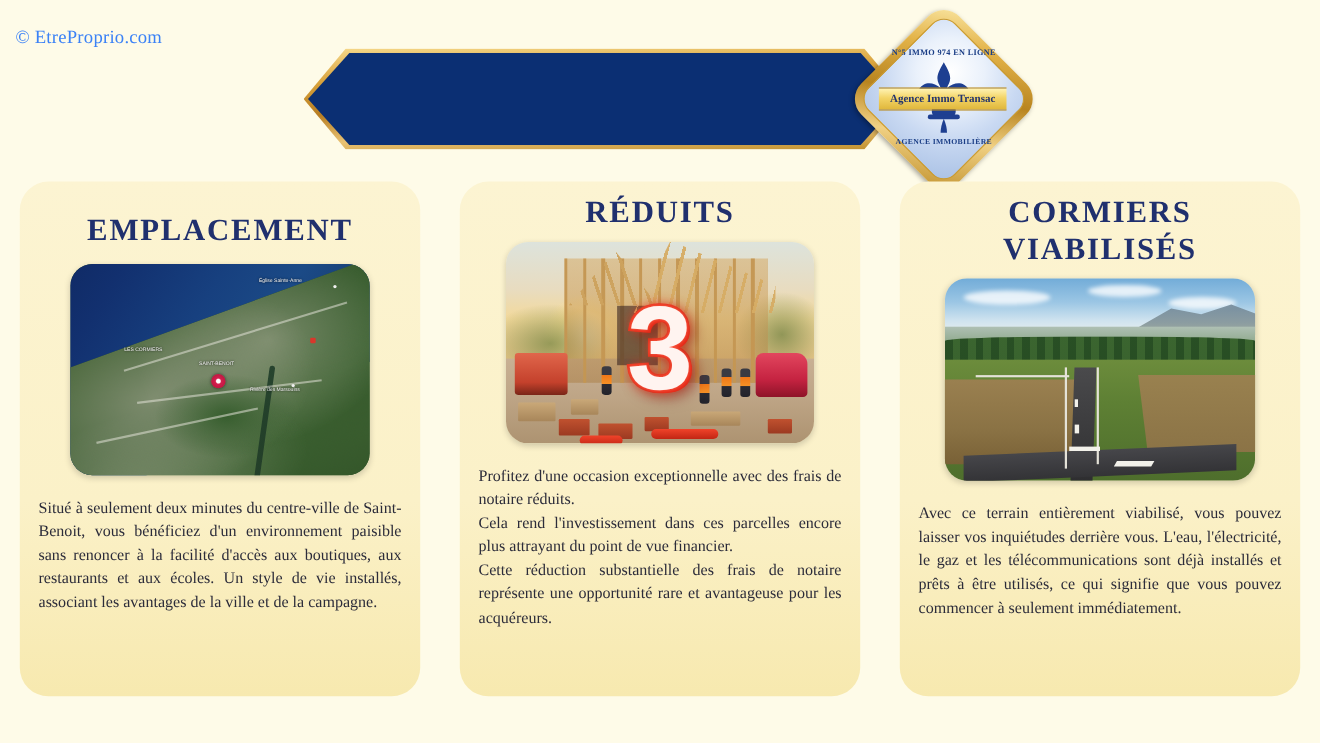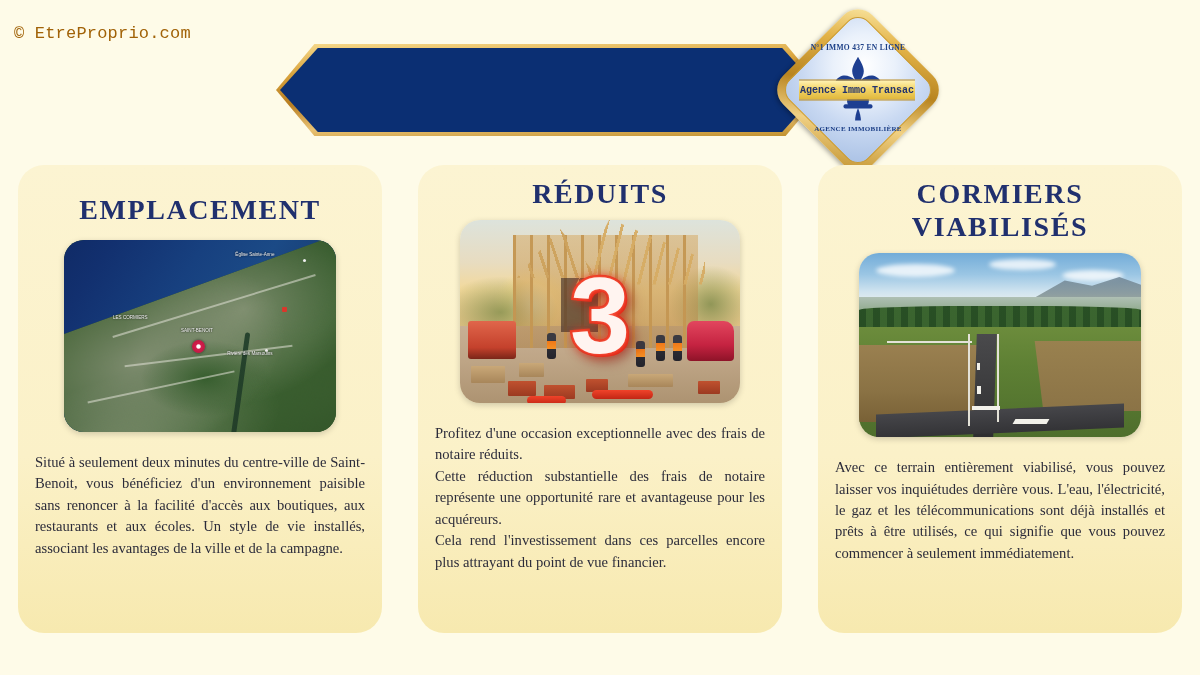--- a/index.html
+++ b/index.html
@@ -13,24 +13,24 @@
     overflow: hidden;
     font-family: "Liberation Serif", serif;
     position: relative;
   }
 
   
   .watermark {
     position: absolute;
     left: 14px;
     top: 24px;
-    font-family: Liberation Mono, monospace;
+    font-family: Liberation Serif, serif;
     font-size: 17px;
     letter-spacing: .2px;
-    color: #a16207;
+    color: #3b82f6;
     user-select: none;
     white-space: nowrap;
   }
 
   
   .banner-wrap {
     position: absolute;
     left: 276px;
     top: 44px;
     width: 548px;
@@ -126,21 +126,21 @@
     left: 4px; right: 6px;
     top: 50%;
     transform: translateY(-50%);
     height: 19px;
     background: linear-gradient(180deg, #FFF3B4 0%, #F3D466 45%, #E0B73C 100%);
     border-top: 1px solid #B98C24;
     border-bottom: 1px solid #B98C24;
     display: flex;
     align-items: center;
     justify-content: center;
-    font-family: Liberation Mono, monospace;
+    font-family: Liberation Serif, serif;
     font-weight: bold;
     font-size: 10px;
     color: #23346E;
     white-space: nowrap;
   }
 
   
   .cards {
     position: absolute;
     left: 0;
@@ -433,21 +433,21 @@
   <div class="badge-d2"></div>
   <div class="badge-face">
     <svg class="fleur" viewBox="0 0 64 70">
       <g fill="#1E3F91">
         <path d="M32 2c-4 7-6 11-6 15 0 4 2 6 3 9-5-4-11-6-16-3-6 3-7 11-2 16 3 3 8 4 12 2-3 4-3 9 0 12h18c3-3 3-8 0-12 4 2 9 1 12-2 5-5 4-13-2-16-5-3-11-1-16 3 1-3 3-5 3-9 0-4-2-8-6-15z"></path>
         <rect x="17" y="51" width="30" height="4.5" rx="2"></rect>
         <path d="M32 55c-2 5-3 9-3 13h6c0-4-1-8-3-13z"></path>
       </g>
     </svg>
   </div>
-  <div class="badge-arc-top">N°1 IMMO 437 EN LIGNE</div>
+  <div class="badge-arc-top">N°5 IMMO 974 EN LIGNE</div>
   <div class="badge-band">Agence Immo Transac</div>
   <div class="badge-arc-bottom">AGENCE IMMOBILIÈRE</div>
 </div>
 
 <div class="cards">
 
   <div class="card card-1">
     <div class="card-title">EMPLACEMENT</div>
 
     <div class="photo">
@@ -515,22 +515,22 @@
         <div class="brick" style="left:85%;top:88%;width:8%;height:7%;"></div>
         <div class="pipe" style="left:47%;top:93%;width:22%;"></div>
         <div class="pipe" style="left:24%;top:96%;width:14%;"></div>
 
         <div class="cons-three">3</div>
       </div>
     </div>
 
     <div class="card-body">
       <p>Profitez d'une occasion exceptionnelle avec des frais de notaire réduits.</p>
+      <p>Cela rend l'investissement dans ces parcelles encore plus attrayant du point de vue financier.</p>
       <p>Cette réduction substantielle des frais de notaire représente une opportunité rare et avantageuse pour les acquéreurs.</p>
-      <p>Cela rend l'investissement dans ces parcelles encore plus attrayant du point de vue financier.</p>
     </div>
   </div>
 
   <div class="card card-3">
     <div class="card-title">
       <div>CORMIERS</div>
       <div>VIABILISÉS</div>
     </div>
 
     <div class="photo">

